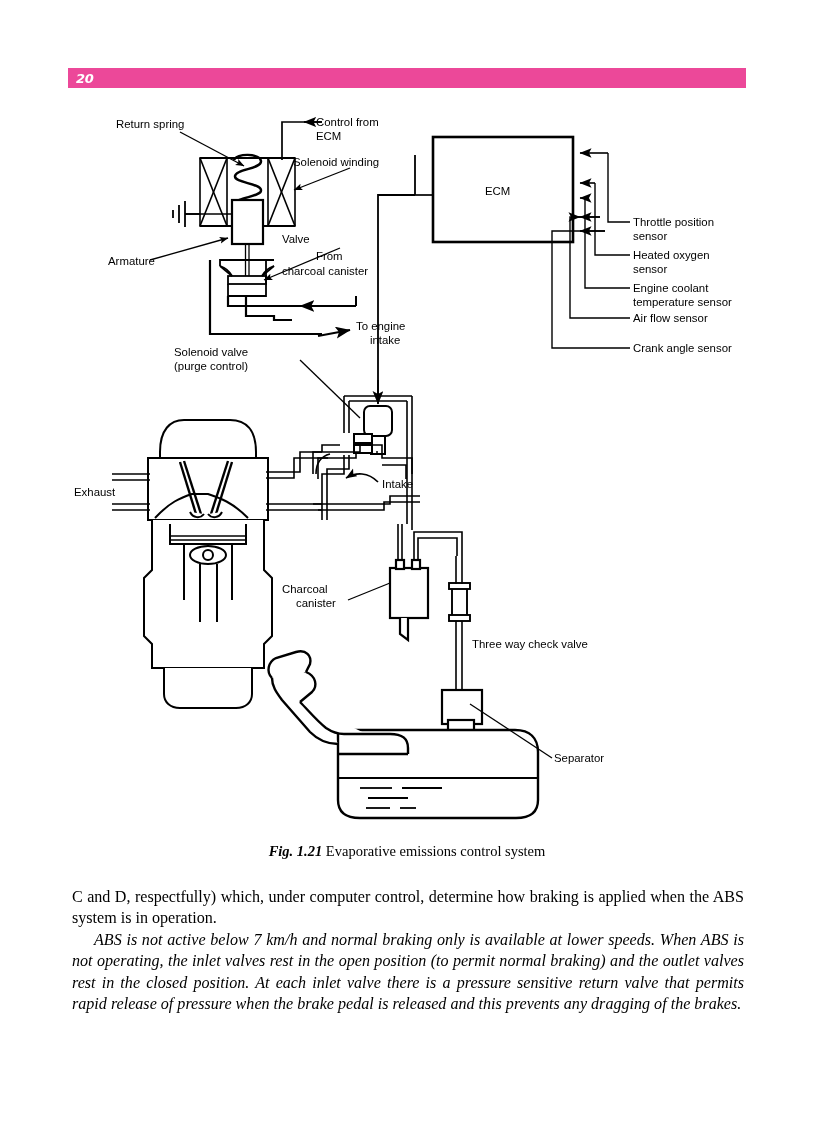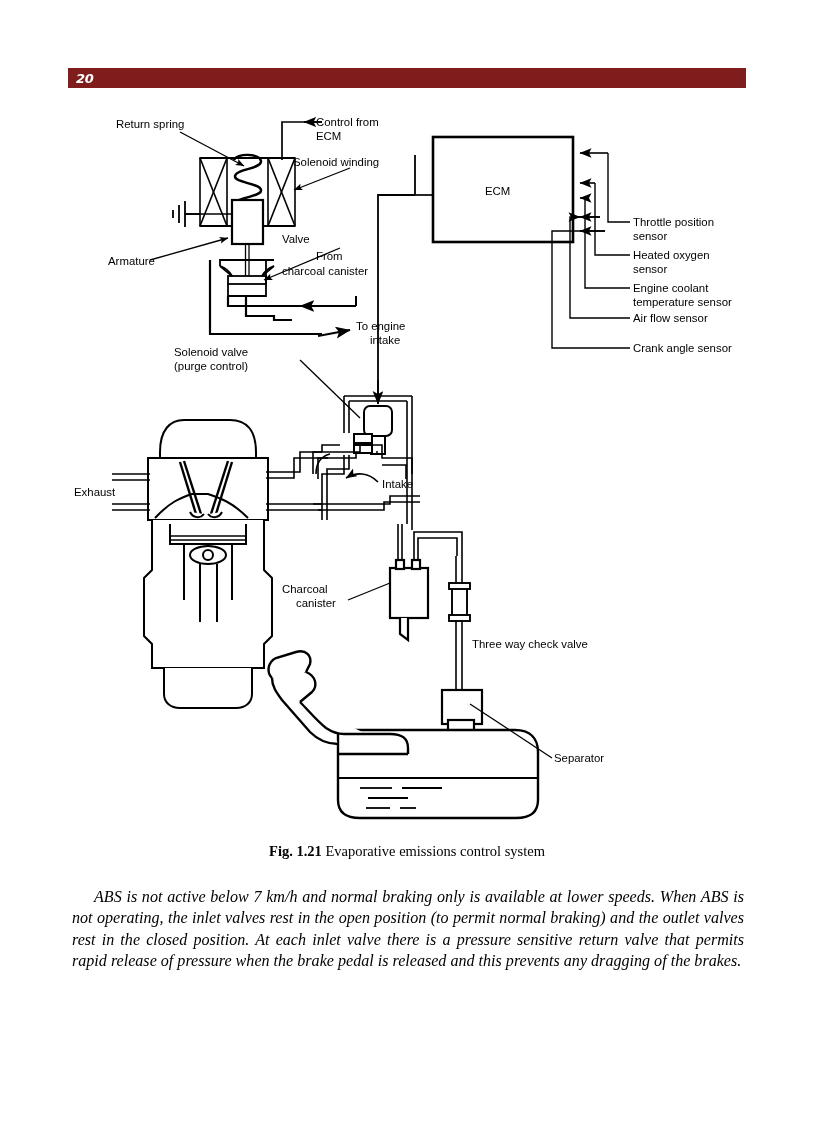--- a/index.html
+++ b/index.html
@@ -16,21 +16,21 @@
     overflow: hidden;
   }
 
   
   .page-header {
     position: absolute;
     left: 68px;
     top: 68px;
     width: 678px;
     height: 20px;
-    background: #7f1d1d;
+    background: #ec4899;
     display: flex;
     align-items: center;
   }
   .page-header .folio {
     color: #ffffff;
     font-family: "DejaVu Sans", sans-serif;
     font-style: italic;
     font-weight: bold;
     font-size: 13px;
     margin-left: 8px;
@@ -69,20 +69,21 @@
     position: absolute;
     left: 68px;
     top: 843px;
     width: 678px;
     text-align: center;
     font-family: "Liberation Serif", serif;
     font-size: 14.5px;
   }
   .fig-caption .num {
     font-weight: bold;
+    font-style: italic;
   }
   .fig-caption .cap-text {
   }
 
   
   .body-copy {
     position: absolute;
     left: 72px;
     top: 886px;
     width: 672px;
@@ -416,14 +417,15 @@
   <text class="dlabel" x="494" y="662">Separator</text>
 </svg>
 </div>
 
 <div class="fig-caption">
   <span class="num">Fig. 1.21</span>
   <span class="cap-text">Evaporative emissions control system</span>
 </div>
 
 <div class="body-copy">
+  <p>C and D, respectfully) which, under computer control, determine how braking is applied when the ABS system is in operation.</p>
   <p class="indent">ABS is not active below 7 km/h and normal braking only is available at lower speeds. When ABS is not operating, the inlet valves rest in the open position (to permit normal braking) and the outlet valves rest in the closed position. At each inlet valve there is a pressure sensitive return valve that permits rapid release of pressure when the brake pedal is released and this prevents any dragging of the brakes.</p>
 </div>
 
 </body></html>

